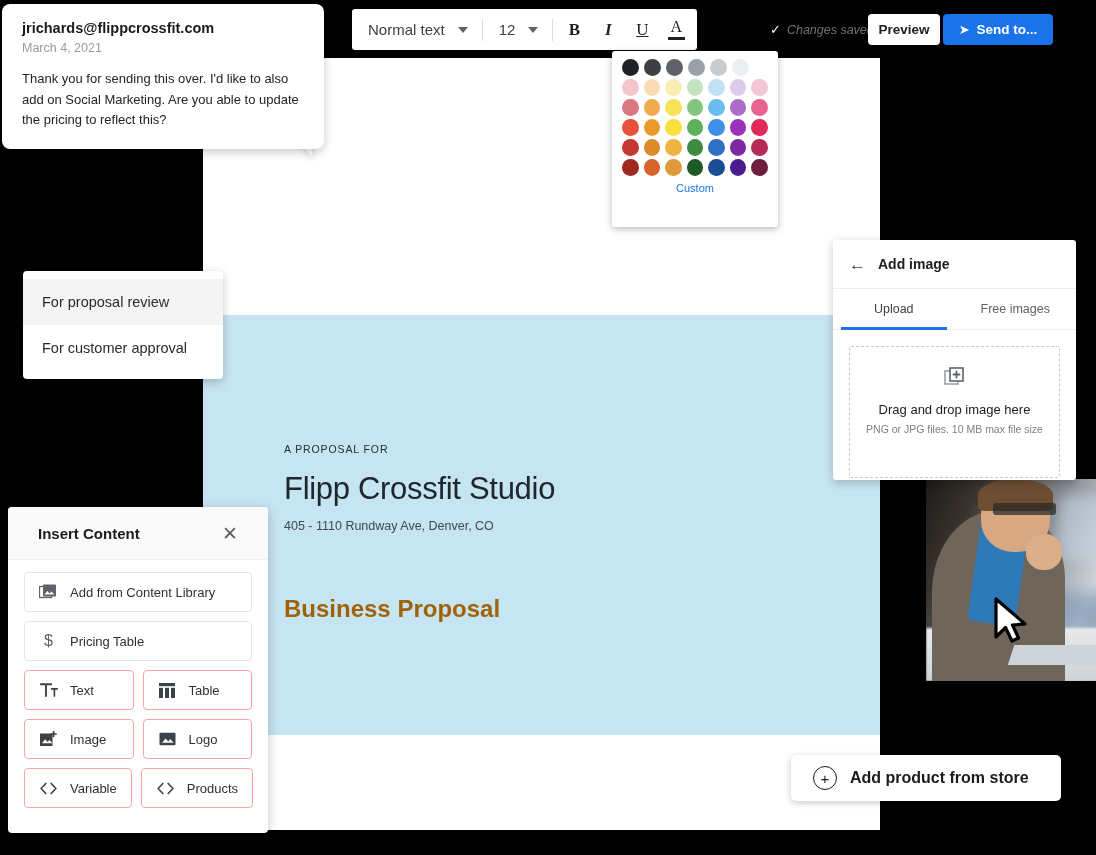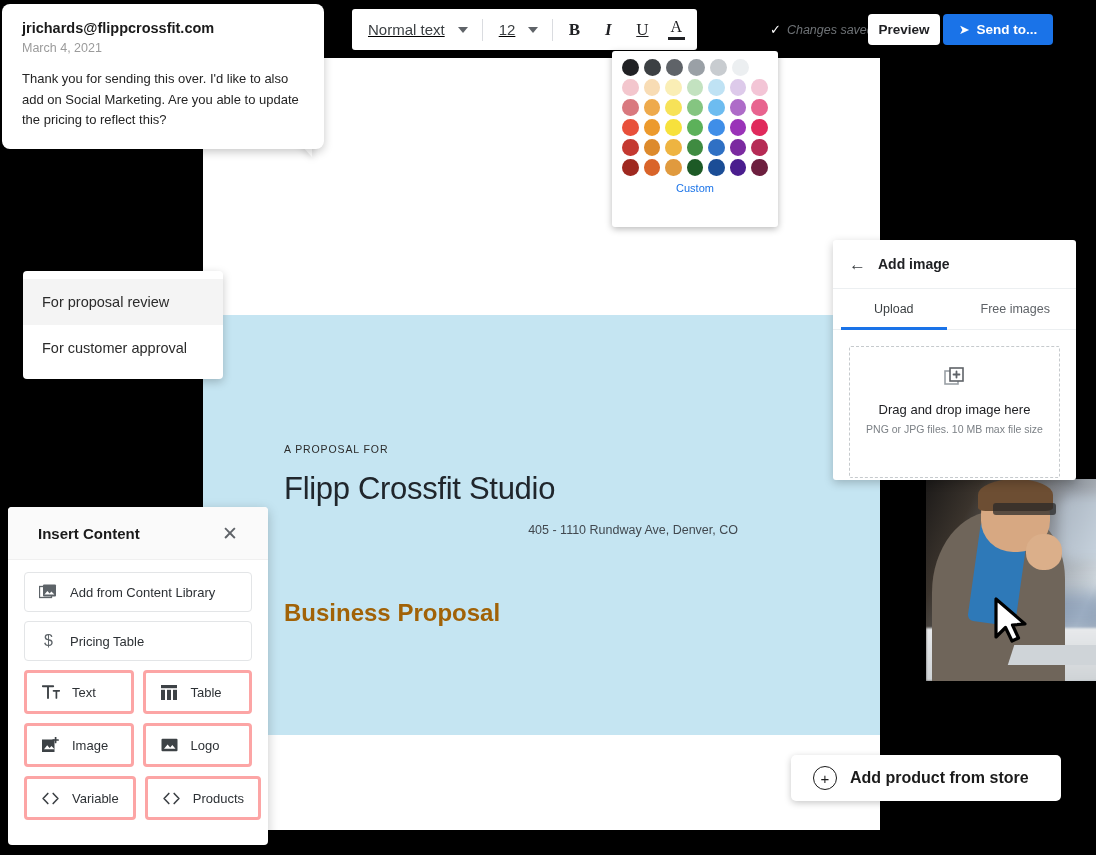--- a/index.html
+++ b/index.html
@@ -13,21 +13,21 @@
   
   #doc-page{position:absolute;left:203px;top:58px;width:677px;height:772px;background:#fff;}
   #doc-logo{position:absolute;left:67px;top:105px;line-height:1;white-space:nowrap;}
   #doc-logo .your{font-family:"Liberation Serif","DejaVu Serif",serif;font-style:italic;
     font-size:40px;color:#c9c9c9;letter-spacing:-1px;}
   #doc-logo .logo{font-size:44px;font-weight:bold;color:#45aada;letter-spacing:-1.5px;}
   #doc-band{position:absolute;left:0;top:257px;width:677px;height:420px;background:#c5e5f2;}
   #doc-text{position:absolute;left:81px;top:385px;width:470px;}
   .doc-eyebrow{font-size:10.5px;letter-spacing:.9px;color:#2b2b2b;margin:0 0 16px 0;}
   .doc-title{font-size:31px;color:#20262c;font-weight:400;margin:0 0 12px 0;letter-spacing:-.3px;}
-  .doc-addr{font-size:12.5px;color:#41484f;margin:16px;text-align:right;}
+  .doc-addr{font-size:12.5px;color:#41484f;margin:0;}
   .doc-sub{font-size:24px;color:#a16207;font-weight:700;margin:62px 0 0 0;}
 
   
   #doc-photo{position:absolute;left:723px;top:421px;width:303px;height:202px;overflow:hidden;
     background:#6d6257;}
   #doc-photo .ph{position:absolute;inset:0;}
   #doc-photo .bg{background:linear-gradient(115deg,#1c1a19 0%,#3a332c 14%,#8e949c 38%,#cfd7dd 55%,#9aa3ab 72%,#2b2f33 100%);}
   #doc-photo .blur1{left:44%;top:8%;width:22%;height:32%;background:rgba(200,215,230,.55);
     border-radius:14px;filter:blur(6px);}
   #doc-photo .blur3{left:30%;top:56%;width:30%;height:20%;background:rgba(90,120,160,.45);
@@ -39,21 +39,21 @@
     transform:rotate(8deg);border-radius:6px;}
   #doc-photo .head{left:18%;top:2%;width:23%;height:34%;background:#d7a882;border-radius:46%;}
   #doc-photo .hair{left:17%;top:0%;width:25%;height:16%;background:#6d4e33;border-radius:50% 50% 10% 10%;}
   #doc-photo .glass{left:22%;top:12%;width:21%;height:6%;background:rgba(40,40,40,.72);border-radius:3px;}
   #doc-photo .hand{left:33%;top:27%;width:12%;height:18%;background:#dbaf8a;border-radius:46%;}
   #doc-photo .kbd{left:28%;top:82%;width:40%;height:10%;background:#cfd4d8;transform:skewX(-18deg);}
 
   
   #toolbar{position:absolute;left:352px;top:9px;height:41px;background:#fff;border-radius:3px;
     display:flex;align-items:center;padding:0 4px;box-shadow:0 1px 3px rgba(0,0,0,.18);}
-  .tb-select{display:flex;align-items:center;height:41px;padding:0 10px 0 12px;cursor:pointer;text-decoration:underline;}
+  .tb-select{display:flex;align-items:center;height:41px;padding:0 10px 0 12px;cursor:pointer;}
   .tb-select .lbl{font-size:15px;color:#3c4043;}
   .tb-caret{width:0;height:0;border-left:5px solid transparent;border-right:5px solid transparent;
     border-top:6px solid #5f6368;margin-left:13px;}
   .tb-div{width:1px;height:22px;background:#dadce0;margin:0 4px;}
   .tb-btn{width:34px;height:41px;display:flex;align-items:center;justify-content:center;
     font-size:17px;color:#202124;cursor:pointer;}
   .tb-btn.b{font-weight:bold;font-family:"Liberation Serif",serif;}
   .tb-btn.i{font-style:italic;font-weight:bold;font-family:"Liberation Serif",serif;}
   .tb-btn.u{text-decoration:underline;font-family:"Liberation Serif",serif;}
   .tb-btn.a{flex-direction:column;justify-content:center;line-height:1;
@@ -123,21 +123,21 @@
   #insert{position:absolute;left:8px;top:507px;width:260px;background:#fff;border-radius:4px;
     box-shadow:0 3px 12px rgba(0,0,0,.22);overflow:hidden;}
   #insert-head{height:52px;display:flex;align-items:center;justify-content:space-between;
     padding:0 30px;background:#fafafa;border-bottom:1px solid #f0f0f0;}
   #insert-head .ttl{font-size:15px;font-weight:bold;color:#1b1b1b;}
   #insert-head .x{font-size:19px;color:#5f6368;cursor:pointer;line-height:1;}
   #insert-body{padding:12px 16px 16px 16px;}
   .ins-full{height:38px;border:1px solid #e3e5e7;border-radius:4px;display:flex;align-items:center;
     padding:0 14px;margin-bottom:9px;cursor:pointer;}
   .ins-row{display:flex;gap:9px;margin-bottom:9px;}
-  .ins-half{flex:1;height:38px;border:3px solid #fca5a5;border-radius:4px;display:flex;
+  .ins-half{flex:1;height:38px;border:1px solid #fca5a5;border-radius:4px;display:flex;
     align-items:center;padding:0 14px;cursor:pointer;}
   .ins-ic{width:19px;margin-right:12px;display:flex;align-items:center;justify-content:center;
     color:#5d6368;font-size:14px;}
   .ins-lbl{font-size:13px;color:#2d3135;}
 
   
   #addprod{position:absolute;left:791px;top:755px;width:270px;height:46px;background:#fff;
     border-radius:5px;display:flex;align-items:center;padding:0 22px;box-sizing:border-box;
     box-shadow:0 2px 7px rgba(0,0,0,.22);cursor:pointer;}
   #addprod .plus{width:22px;height:22px;border:1.8px solid #1b1b1b;border-radius:50%;

